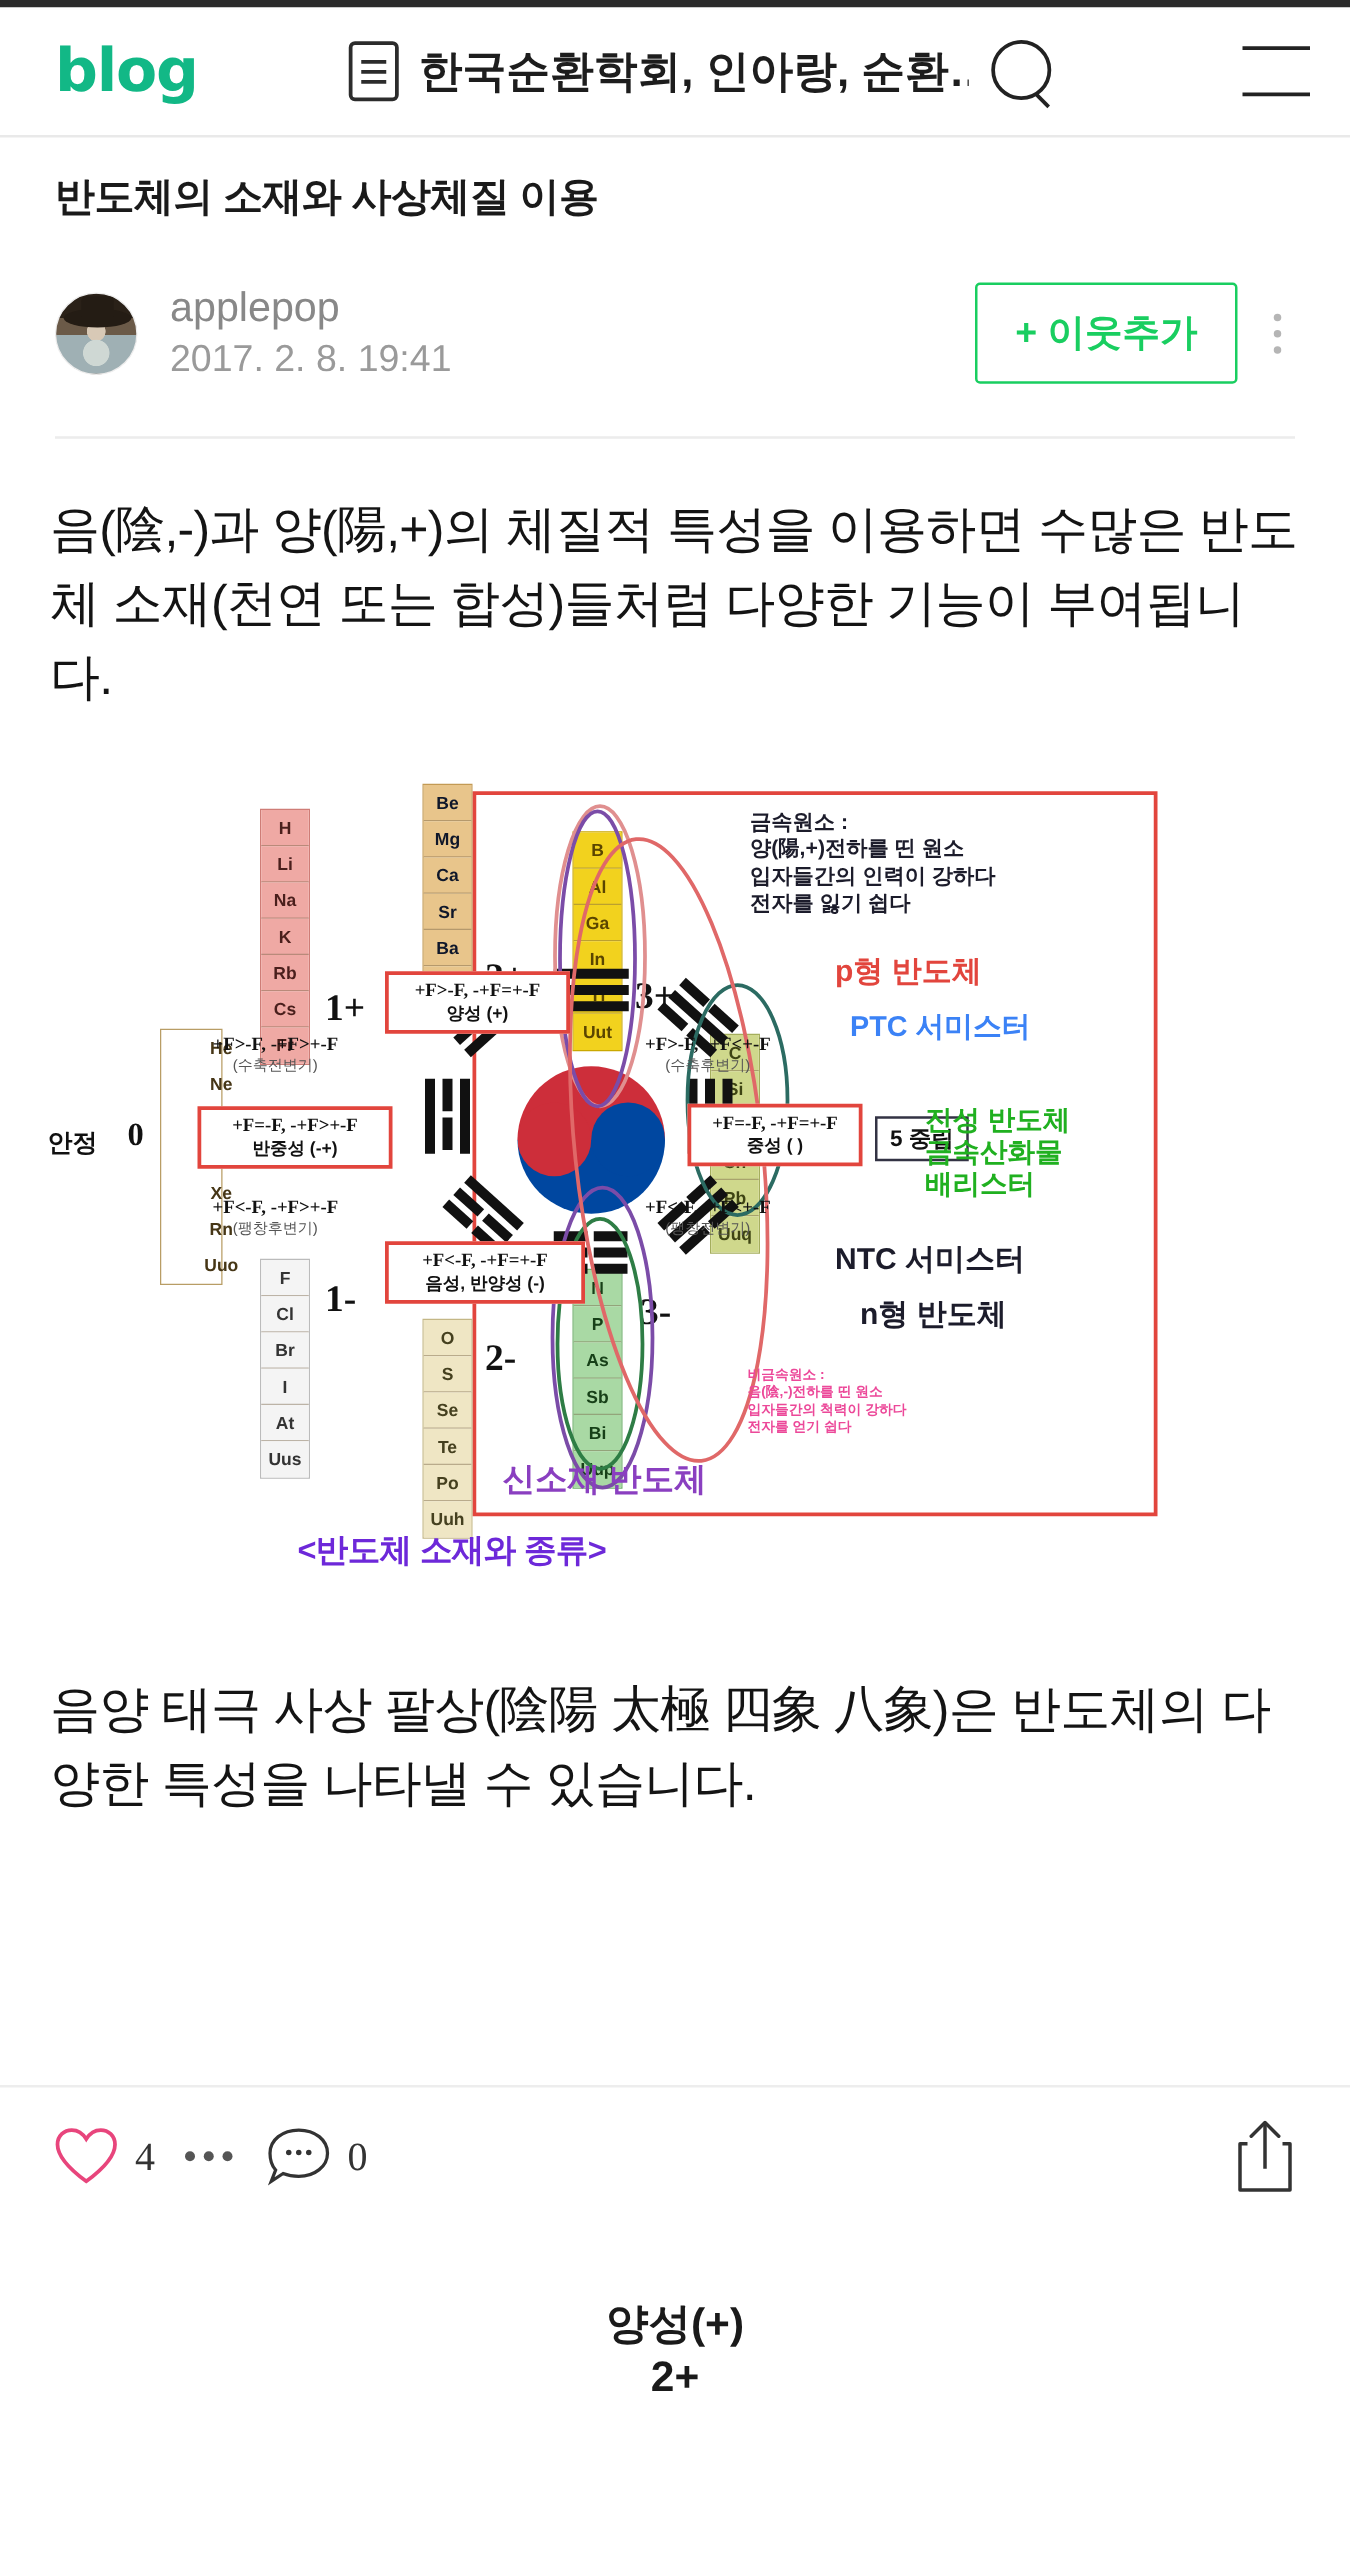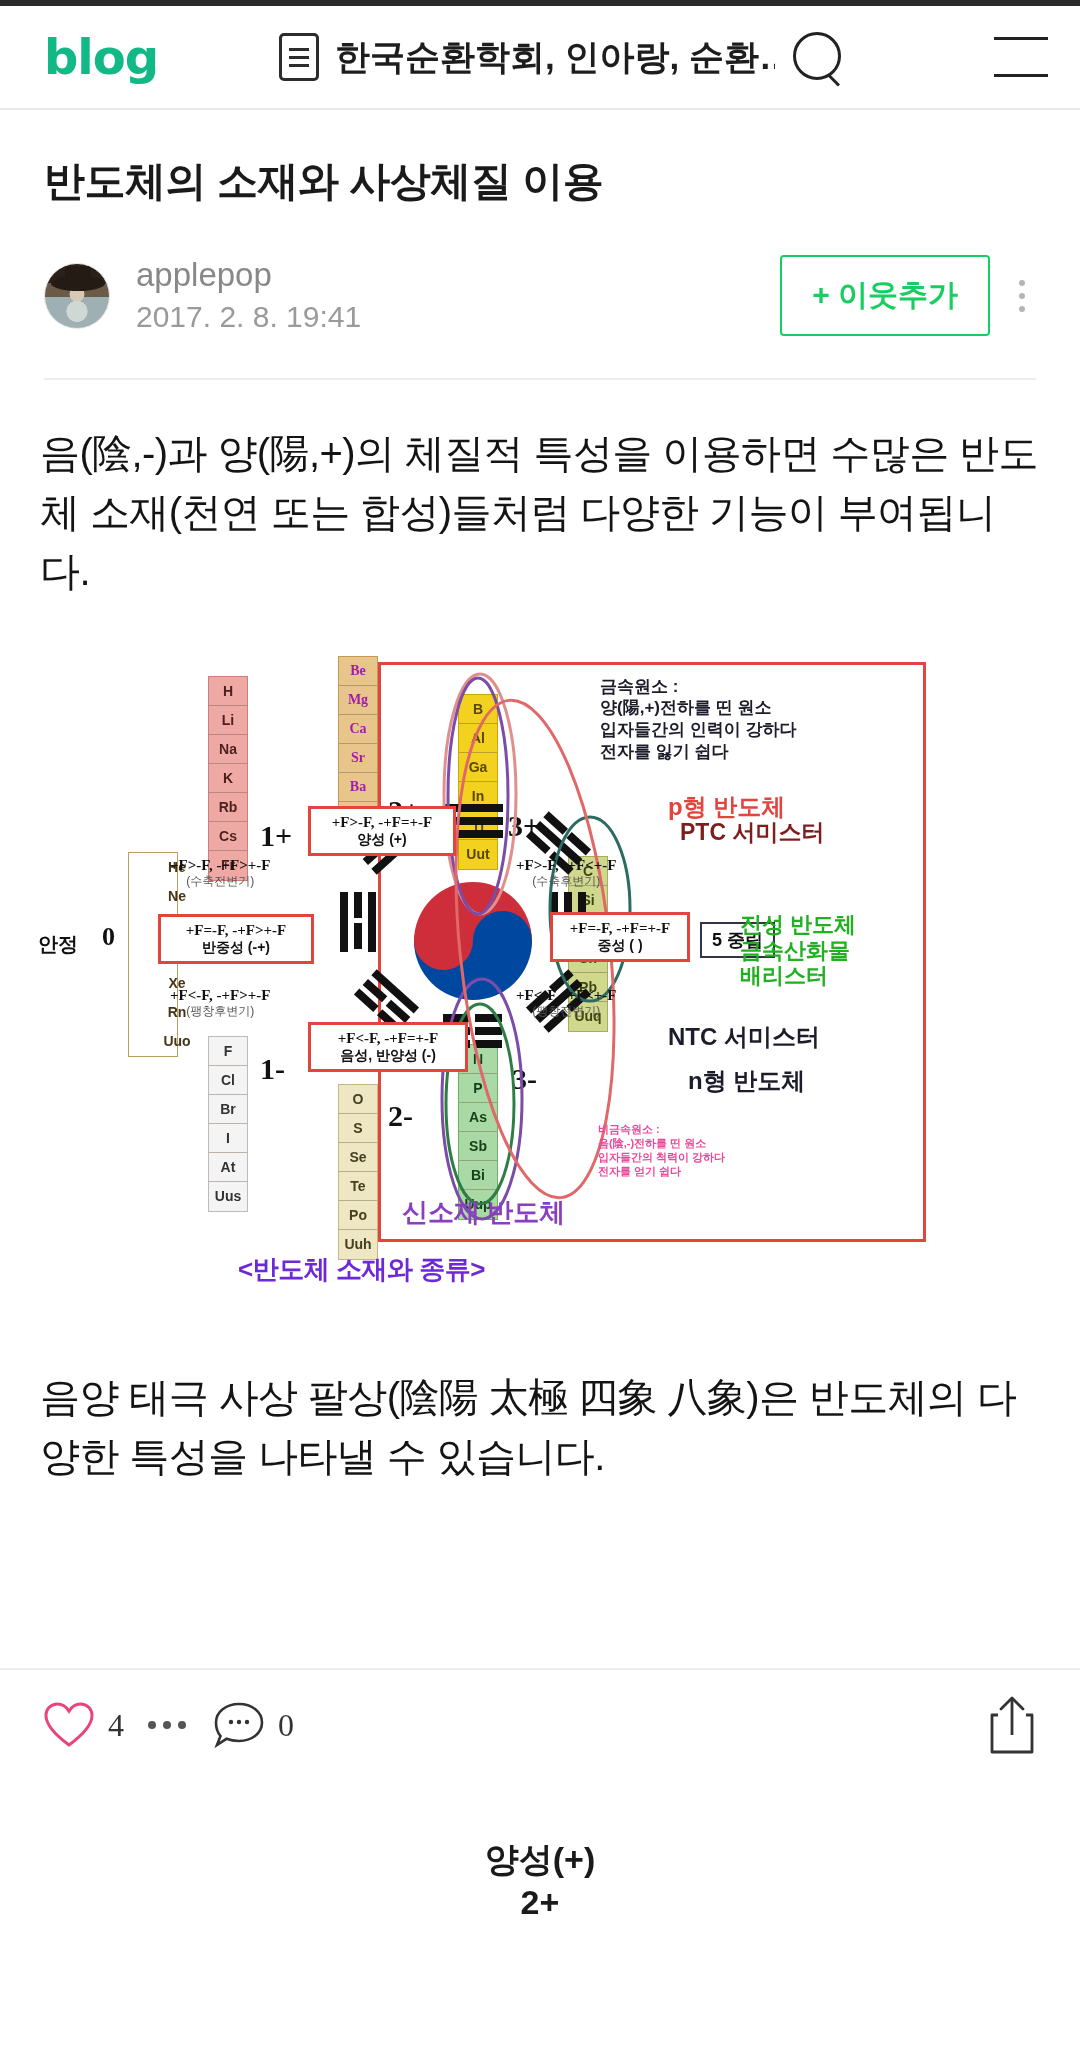--- a/index.html
+++ b/index.html
@@ -53,22 +53,22 @@
     content:""; position:absolute; right:4px; bottom:2px;
     width: 14px; height: 3px; background:#222; transform: rotate(45deg);
   }
   .menu-icon { width: 54px; height: 40px; display:flex; flex-direction:column;
     justify-content: space-between; margin-left: 38px; margin-right: 6px; flex:none; }
   .menu-icon i { height: 3px; background:#222; width:100%; display:block; }
   .menu-icon i:nth-child(2){ margin-top: 14px; }
 
   
   .post-title {
-    font-size: 41px; font-weight: 700; color: #1a1a1a;
-    padding: 44px 44px 0 44px; letter-spacing: -0.5px;
+    font-size: 32px; font-weight: 700; color: #1a1a1a;
+    padding: 26px 44px 0 44px; letter-spacing: -0.5px;
   }
 
   
   .author-row {
     display:flex; align-items: center; padding: 46px 40px 0 44px;
   }
   .avatar {
     width: 66px; height: 66px; border-radius: 50%; flex:none;
     background:
       radial-gradient(circle at 50% 74%, #cfd8d4 0 18%, transparent 19%),
@@ -120,21 +120,21 @@
   .elcol { position:absolute; width: 40px; border:1px solid #b9a98c; }
   .elcol .cell {
     height: 29px; border-bottom:1px solid rgba(120,100,70,.45);
     font-size: 14px; font-weight:700; display:flex; align-items:center;
     justify-content:center; font-family:"Liberation Sans",sans-serif;
     color:#3a2f1c; line-height:1;
   }
   .elcol .cell:last-child{ border-bottom:none; }
   .c-alkali .cell { background:#efa9a4; color:#4a1f1c; }
   .c-alkali { border-color:#cf7d77; }
-  .c-alkaline .cell { background:#e8c58b; color:#a21caf;font-family:Liberation Serif, serif; }
+  .c-alkaline .cell { background:#e8c58b; color:#0f172a; }
   .c-alkaline { border-color:#c39a54; }
   .c-noble .cell { background:#dcc79a; color:#463616; }
   .c-noble { border-color:#b89d65;padding-left:48px; }
   .c-boron .cell { background:#f2d21e; color:#5a4500; }
   .c-boron { border-color:#caa800; }
   .c-carbon .cell { background:#cfd88c; color:#3e4413; }
   .c-carbon { border-color:#a5ae5d; }
   .c-nitro .cell { background:#a9d9a4; color:#174018; }
   .c-nitro { border-color:#6fae6b; }
   .c-oxy .cell { background:#efe6c4; color:#45401f; }
@@ -499,21 +499,21 @@
       </div>
 
       <div class="ann ann-dark" style="left:480px; top:32px; font-size:17px; color:#1c1c2b;">
         <div>금속원소 :</div>
         <div>양(陽,+)전하를 띤 원소</div>
         <div>입자들간의 인력이 강하다</div>
         <div>전자를 잃기 쉽다</div>
       </div>
 
       <div class="ann" style="left:548px; top:148px; font-size:24px; font-weight:700; color:#e2453d;">p형 반도체</div>
-      <div class="ann" style="left:560px; top:174px; font-size:23px; font-weight:700; color:#7f1d1d;">PTC 서미스터</div>
+      <div class="ann" style="left:560px; top:192px; font-size:23px; font-weight:700; color:#3b82f6;">PTC 서미스터</div>
 
       <div class="ann" style="left:620px; top:268px; font-size:22px; font-weight:700; color:#20b020; line-height:1.18;">
         <div>진성 반도체</div>
         <div>금속산화물</div>
         <div>배리스터</div>
       </div>
 
       <div class="ann" style="left:548px; top:378px; font-size:24px; font-weight:700; color:#1c1c2b;">NTC 서미스터</div>
       <div class="ann" style="left:568px; top:422px; font-size:24px; font-weight:700; color:#1c1c2b;">n형 반도체</div>
 

